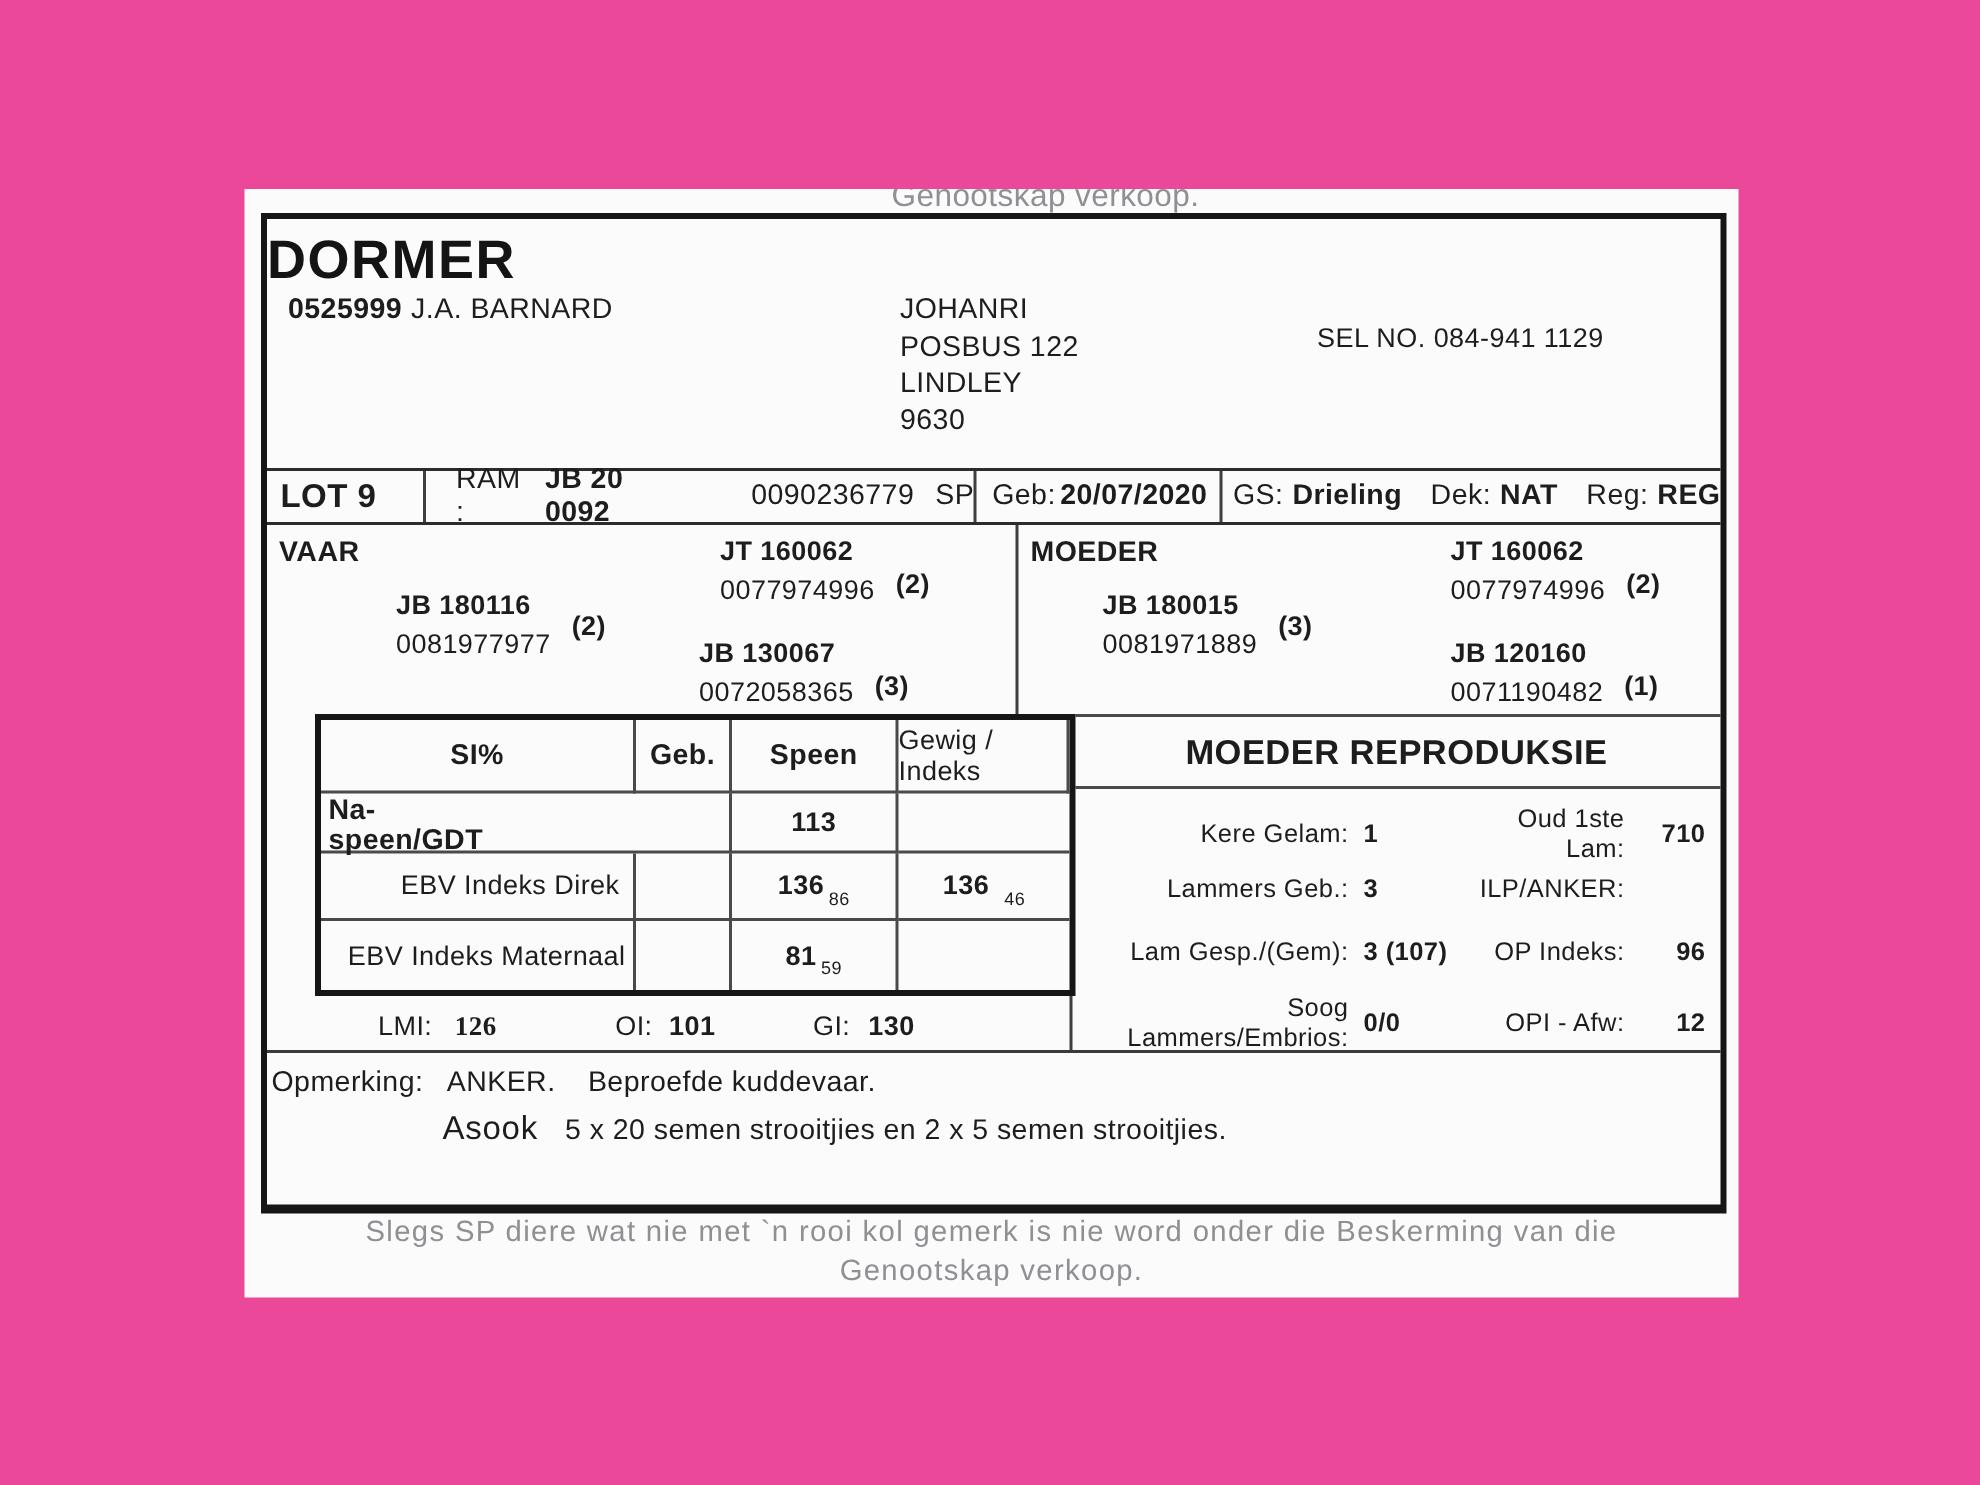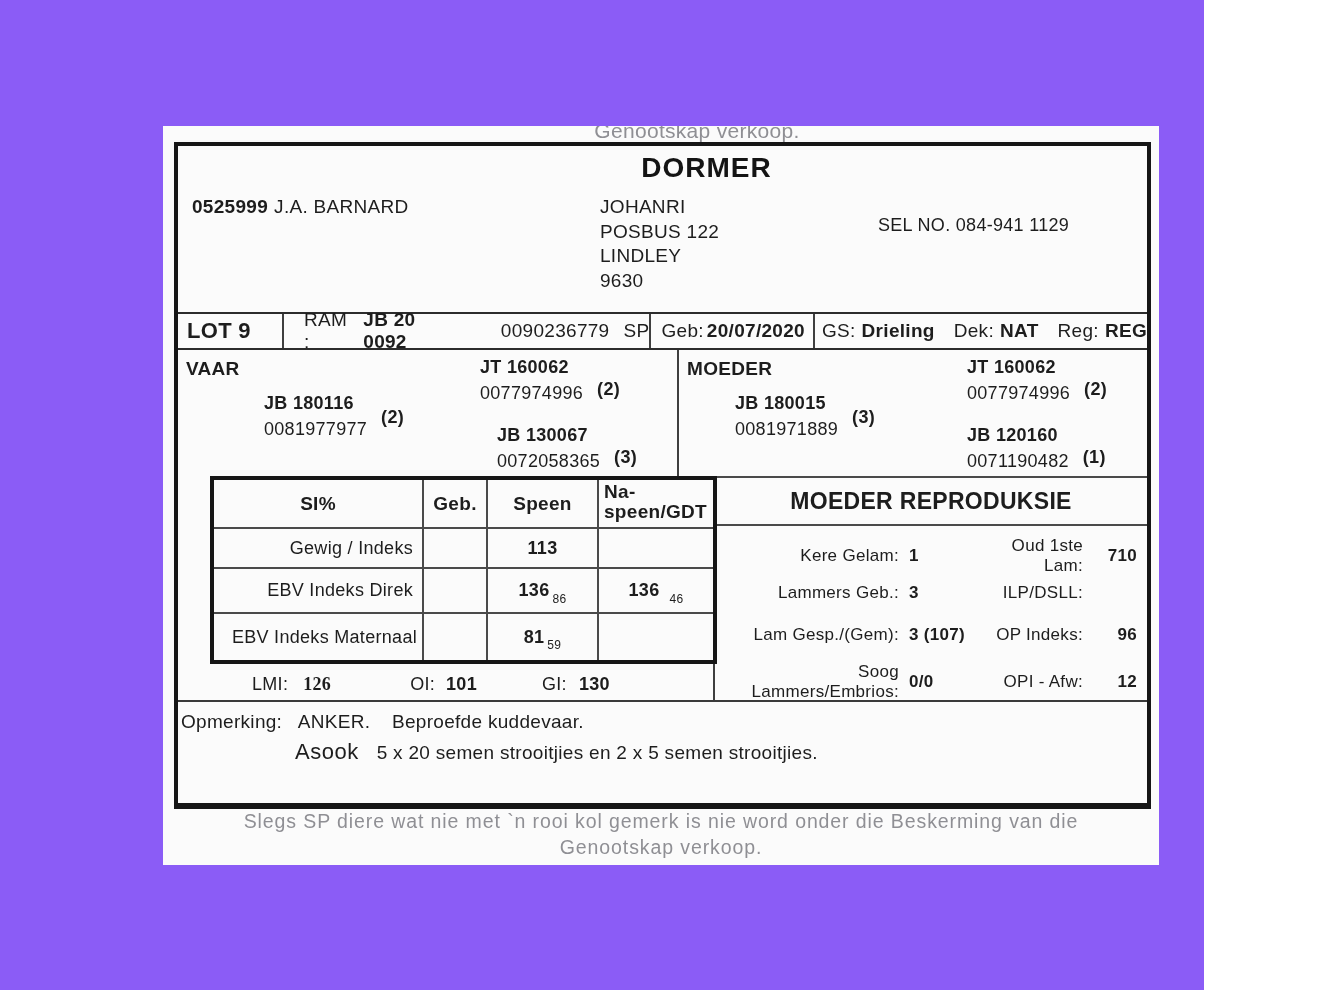--- a/index.html
+++ b/index.html
@@ -1,37 +1,37 @@
 <!DOCTYPE html>
 <html><head>
 <meta charset="utf-8">
 <style>
   * { box-sizing: border-box; margin: 0; padding: 0; }
   html,body { width:1320px; height:990px; }
   body { font-family: "Liberation Sans", sans-serif; letter-spacing: 0.3px; color:#1d1d1d; }
 
-  .screen { position:relative; width:1204px; height:990px; background:#8b5cf6; overflow:hidden; }
+  .screen { position:relative; width:1320px; height:990px; background:#ec4899; overflow:hidden; }
 
   .page { position:absolute; left:163px; top:126px; width:996px; height:739px;
           background:#fbfbfb; overflow:hidden; }
 
   
   .clip-top { position:absolute; top:-7px; left:36px; right:-36px; text-align:center;
               color:#8f8f94; font-size:21px; }
 
   
   .card { position:absolute; left:11px; top:16px; width:977px; height:667px;
           border:4px solid #161616; border-bottom-width:6px; }
 
   .b { font-weight:700; }
 
   
   .sec-header { position:absolute; left:0; top:0; width:100%; height:166px; }
-  .breed { position:absolute; left:0; top:6px; width:100%; text-align:center;
-           font-size:28px; font-weight:700; letter-spacing:1px; color:#141414;margin-left:44px; }
+  .breed { position:absolute; left:0; top:6px; width:100%; text-align:left;
+           font-size:36px; font-weight:700; letter-spacing:1px; color:#141414; }
   .breeder { position:absolute; left:14px; top:50px; font-size:19px; }
   .breeder .b { margin-right:6px; }
   .address { position:absolute; left:422px; top:49px; font-size:19px; line-height:24.5px; }
   .selno { position:absolute; left:700px; top:69px; font-size:18px; }
 
   
   .sec-lot { position:absolute; left:0; top:166px; width:100%; height:38px;
              border-top:2px solid #2c2c2c; border-bottom:2px solid #2c2c2c;
              display:flex; font-size:19px; }
   .lot-cell { display:flex; align-items:center; border-right:2px solid #3f3f3f; }
@@ -53,21 +53,21 @@
   .ped-left { width:501px; border-right:2px solid #3f3f3f; }
   .ped-right { flex:1; }
   .ped-title { position:absolute; left:8px; top:8px; font-size:19px; font-weight:700; }
   .ped-block { position:absolute; font-size:18px; line-height:26px; }
   .ped-id { font-weight:700; }
   .ped-gen { position:absolute; left:100%; margin-left:14px; font-weight:700; white-space:nowrap; }
   .pb-parent .ped-gen { top:14px; }
   .pb-anc .ped-gen { top:22px; }
   .ped-left .pb-parent { left:86px; top:40px; }
   .ped-left .pb-anc1 { left:302px; top:4px; }
-  .ped-left .pb-anc2 { left:319px; top:72px; }
+  .ped-left .pb-anc2 { left:288px; top:72px; }
   .ped-right .pb-parent { left:56px; top:40px; }
   .ped-right .pb-anc1 { left:288px; top:4px; }
   .ped-right .pb-anc2 { left:288px; top:72px; }
 
   
   .sec-mid { position:absolute; left:0; top:330px; width:100%; height:226px;
              border-bottom:2px solid #3a3a3a; display:flex;padding-left:36px; }
   .mid-left { position:relative; width:501px; border-right:2px solid #3f3f3f; }
 
   .si-table { position:absolute; left:-4px; top:0; width:507px;
@@ -210,26 +210,26 @@
           </div>
         </div>
       </div>
 
       <div class="sec-mid">
         <div class="mid-left">
           <div class="si-table">
             <div class="tc th">SI%</div>
             <div class="tc th">Geb.</div>
             <div class="tc th">Speen</div>
+            <div class="tc row-label">Gewig / Indeks</div>
+
             <div class="tc th th-na last-col">
               <div>Na-</div>
               <div>speen/GDT</div>
             </div>
-
-            <div class="tc row-label">Gewig / Indeks</div>
             <div class="tc"></div>
             <div class="tc">
                 <span class="b">113</span>
               </div>
             <div class="tc last-col"></div>
 
             <div class="tc row-label">EBV Indeks Direk</div>
             <div class="tc"></div>
             <div class="tc">
                 <span class="b">136</span>
@@ -264,21 +264,21 @@
           <div class="repro-rows">
             <div class="repro-row">
               <span class="rl1">Kere Gelam:</span>
               <span class="rv1">1</span>
               <span class="rl2">Oud 1ste Lam:</span>
               <span class="rv2">710</span>
             </div>
             <div class="repro-row">
               <span class="rl1">Lammers Geb.:</span>
               <span class="rv1">3</span>
-              <span class="rl2">ILP/DSLL:</span>
+              <span class="rl2">ILP/ANKER:</span>
               <span class="rv2"></span>
             </div>
             <div class="repro-row">
               <span class="rl1">Lam Gesp./(Gem):</span>
               <span class="rv1">3 (107)</span>
               <span class="rl2">OP Indeks:</span>
               <span class="rv2">96</span>
             </div>
             <div class="repro-row">
               <span class="rl1">Soog Lammers/Embrios:</span>

